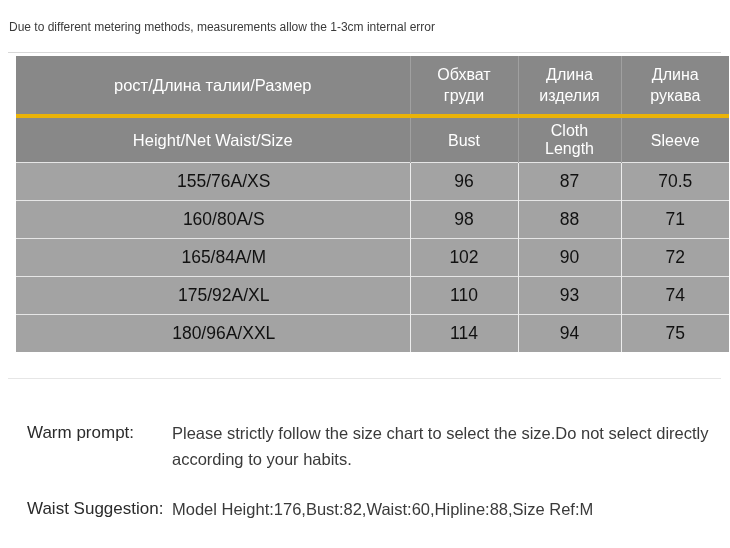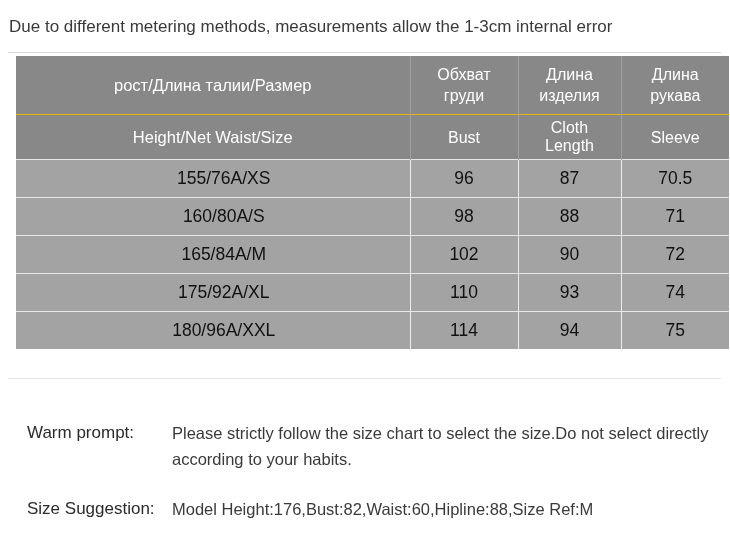--- a/index.html
+++ b/index.html
@@ -15,21 +15,21 @@
     color: #1a1a1a;
     overflow: hidden;
   }
 
   
   .intro-note {
     position: absolute;
     left: 9px;
     top: 16px;
     width: 715px;
-    font-size: 17px;
+    font-size: 12px;
     line-height: 22px;
     color: #3a3a3a;
     white-space: nowrap;
   }
   .top-rule {
     position: absolute;
     left: 8px;
     top: 52px;
     width: 713px;
     height: 1px;
@@ -54,21 +54,21 @@
 
   .hdr-ru td, .hdr-en td {
     background: #888888;
     color: #ffffff;
     font-size: 16px;
     line-height: 19px;
     border-right: 1px solid #a0a0a0;
   }
   .hdr-ru td:last-child, .hdr-en td:last-child { border-right: none; }
   .hdr-ru td { height: 58px; }
-  .hdr-en td { height: 44px; border-top: 1px solid #eab308; }
+  .hdr-en td { height: 44px; border-top: 4px solid #eab308; }
 
   .hdr-ru .col-size,
   .hdr-en .col-size {
     font-size: 16.5px;
   }
   .hdr-en .col-cloth { line-height: 18px; }
   .hdr-ru .col-cloth,
   .hdr-ru .col-sleeve,
   .hdr-ru .col-bust { line-height: 21px; }
 
@@ -198,17 +198,17 @@
 <div class="notes">
 
   <div class="note-block warm-block">
     <div class="note-label">Warm prompt:</div>
     <div class="note-body">
       <span class="line2">Please strictly follow the size chart  to select the size.Do not select directly according to your habits.</span>
     </div>
   </div>
 
   <div class="note-block suggestion-block">
-    <div class="note-label">Size Suggestion:</div>
+    <div class="note-label">Waist Suggestion:</div>
     <div class="note-body">Model Height:176,Bust:82,Waist:60,Hipline:88,Size Ref:M</div>
   </div>
 
 </div>
 
 </body></html>

